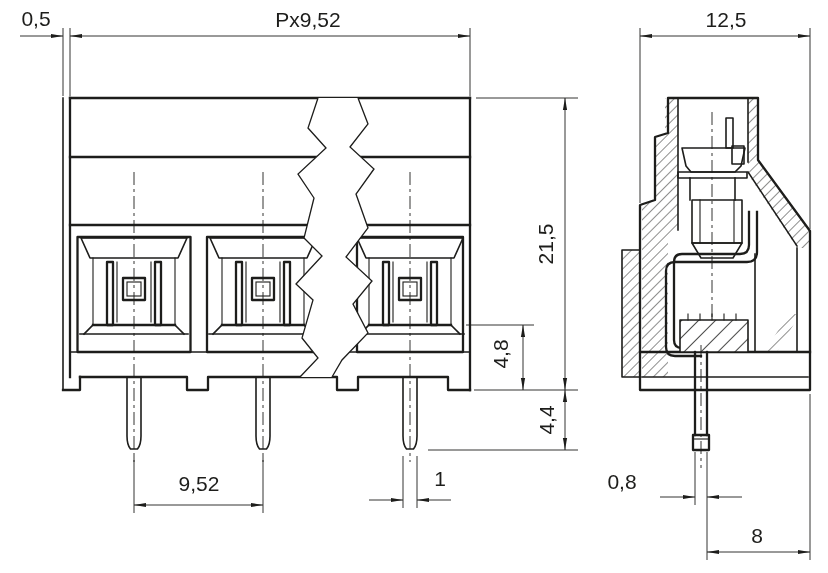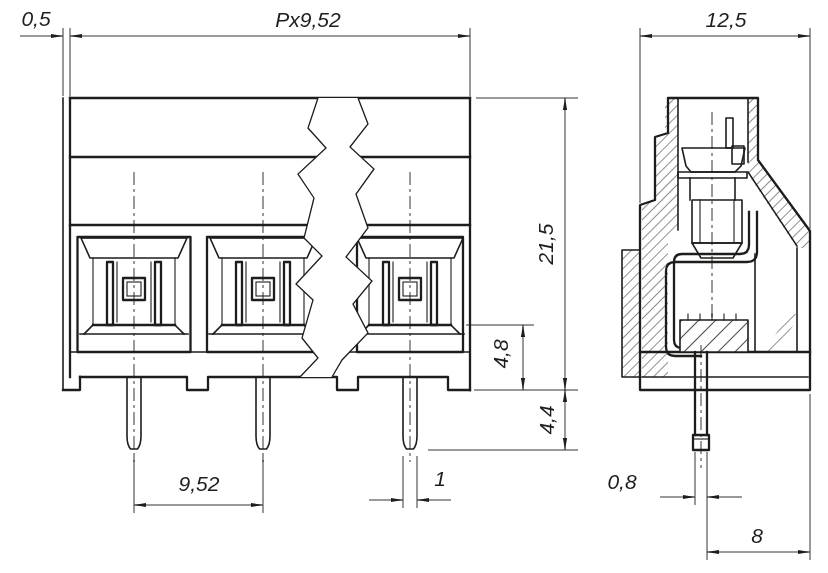--- a/index.html
+++ b/index.html
@@ -1,17 +1,17 @@
 <!DOCTYPE html>
 <html style="--ink: #1d1d1b; --paper: #ffffff;"><head>
 <meta charset="utf-8">
 <style>
   :root{ --ink:#1d1d1b; --paper:#ffffff; }
   html,body{margin:0;padding:0;background:var(--paper);}
-  .canvas{position:relative;width:828px;height:573px;background:var(--paper);overflow:hidden;font-style:italic;}
+  .canvas{position:relative;width:828px;height:573px;background:var(--paper);overflow:hidden;}
   svg{display:block;}
   
   .lwT{stroke:var(--ink);stroke-width:2.3;fill:none;stroke-linecap:square;stroke-linejoin:round;}
   .lwM{stroke:var(--ink);stroke-width:1.6;fill:none;stroke-linecap:square;stroke-linejoin:round;}
   .lwS{stroke:var(--ink);stroke-width:1.1;fill:none;stroke-linecap:square;}
   .lwD{stroke:var(--ink);stroke-width:0.9;fill:none;stroke-linecap:butt;}
   .cl{stroke:var(--ink);stroke-width:0.9;fill:none;stroke-dasharray:13 4 3 4;}
   .zig{stroke:var(--ink);stroke-width:1.3;fill:none;stroke-linejoin:miter;}
   .white{fill:var(--paper);stroke:none;}
   .hfill{fill:url(#h7);}

